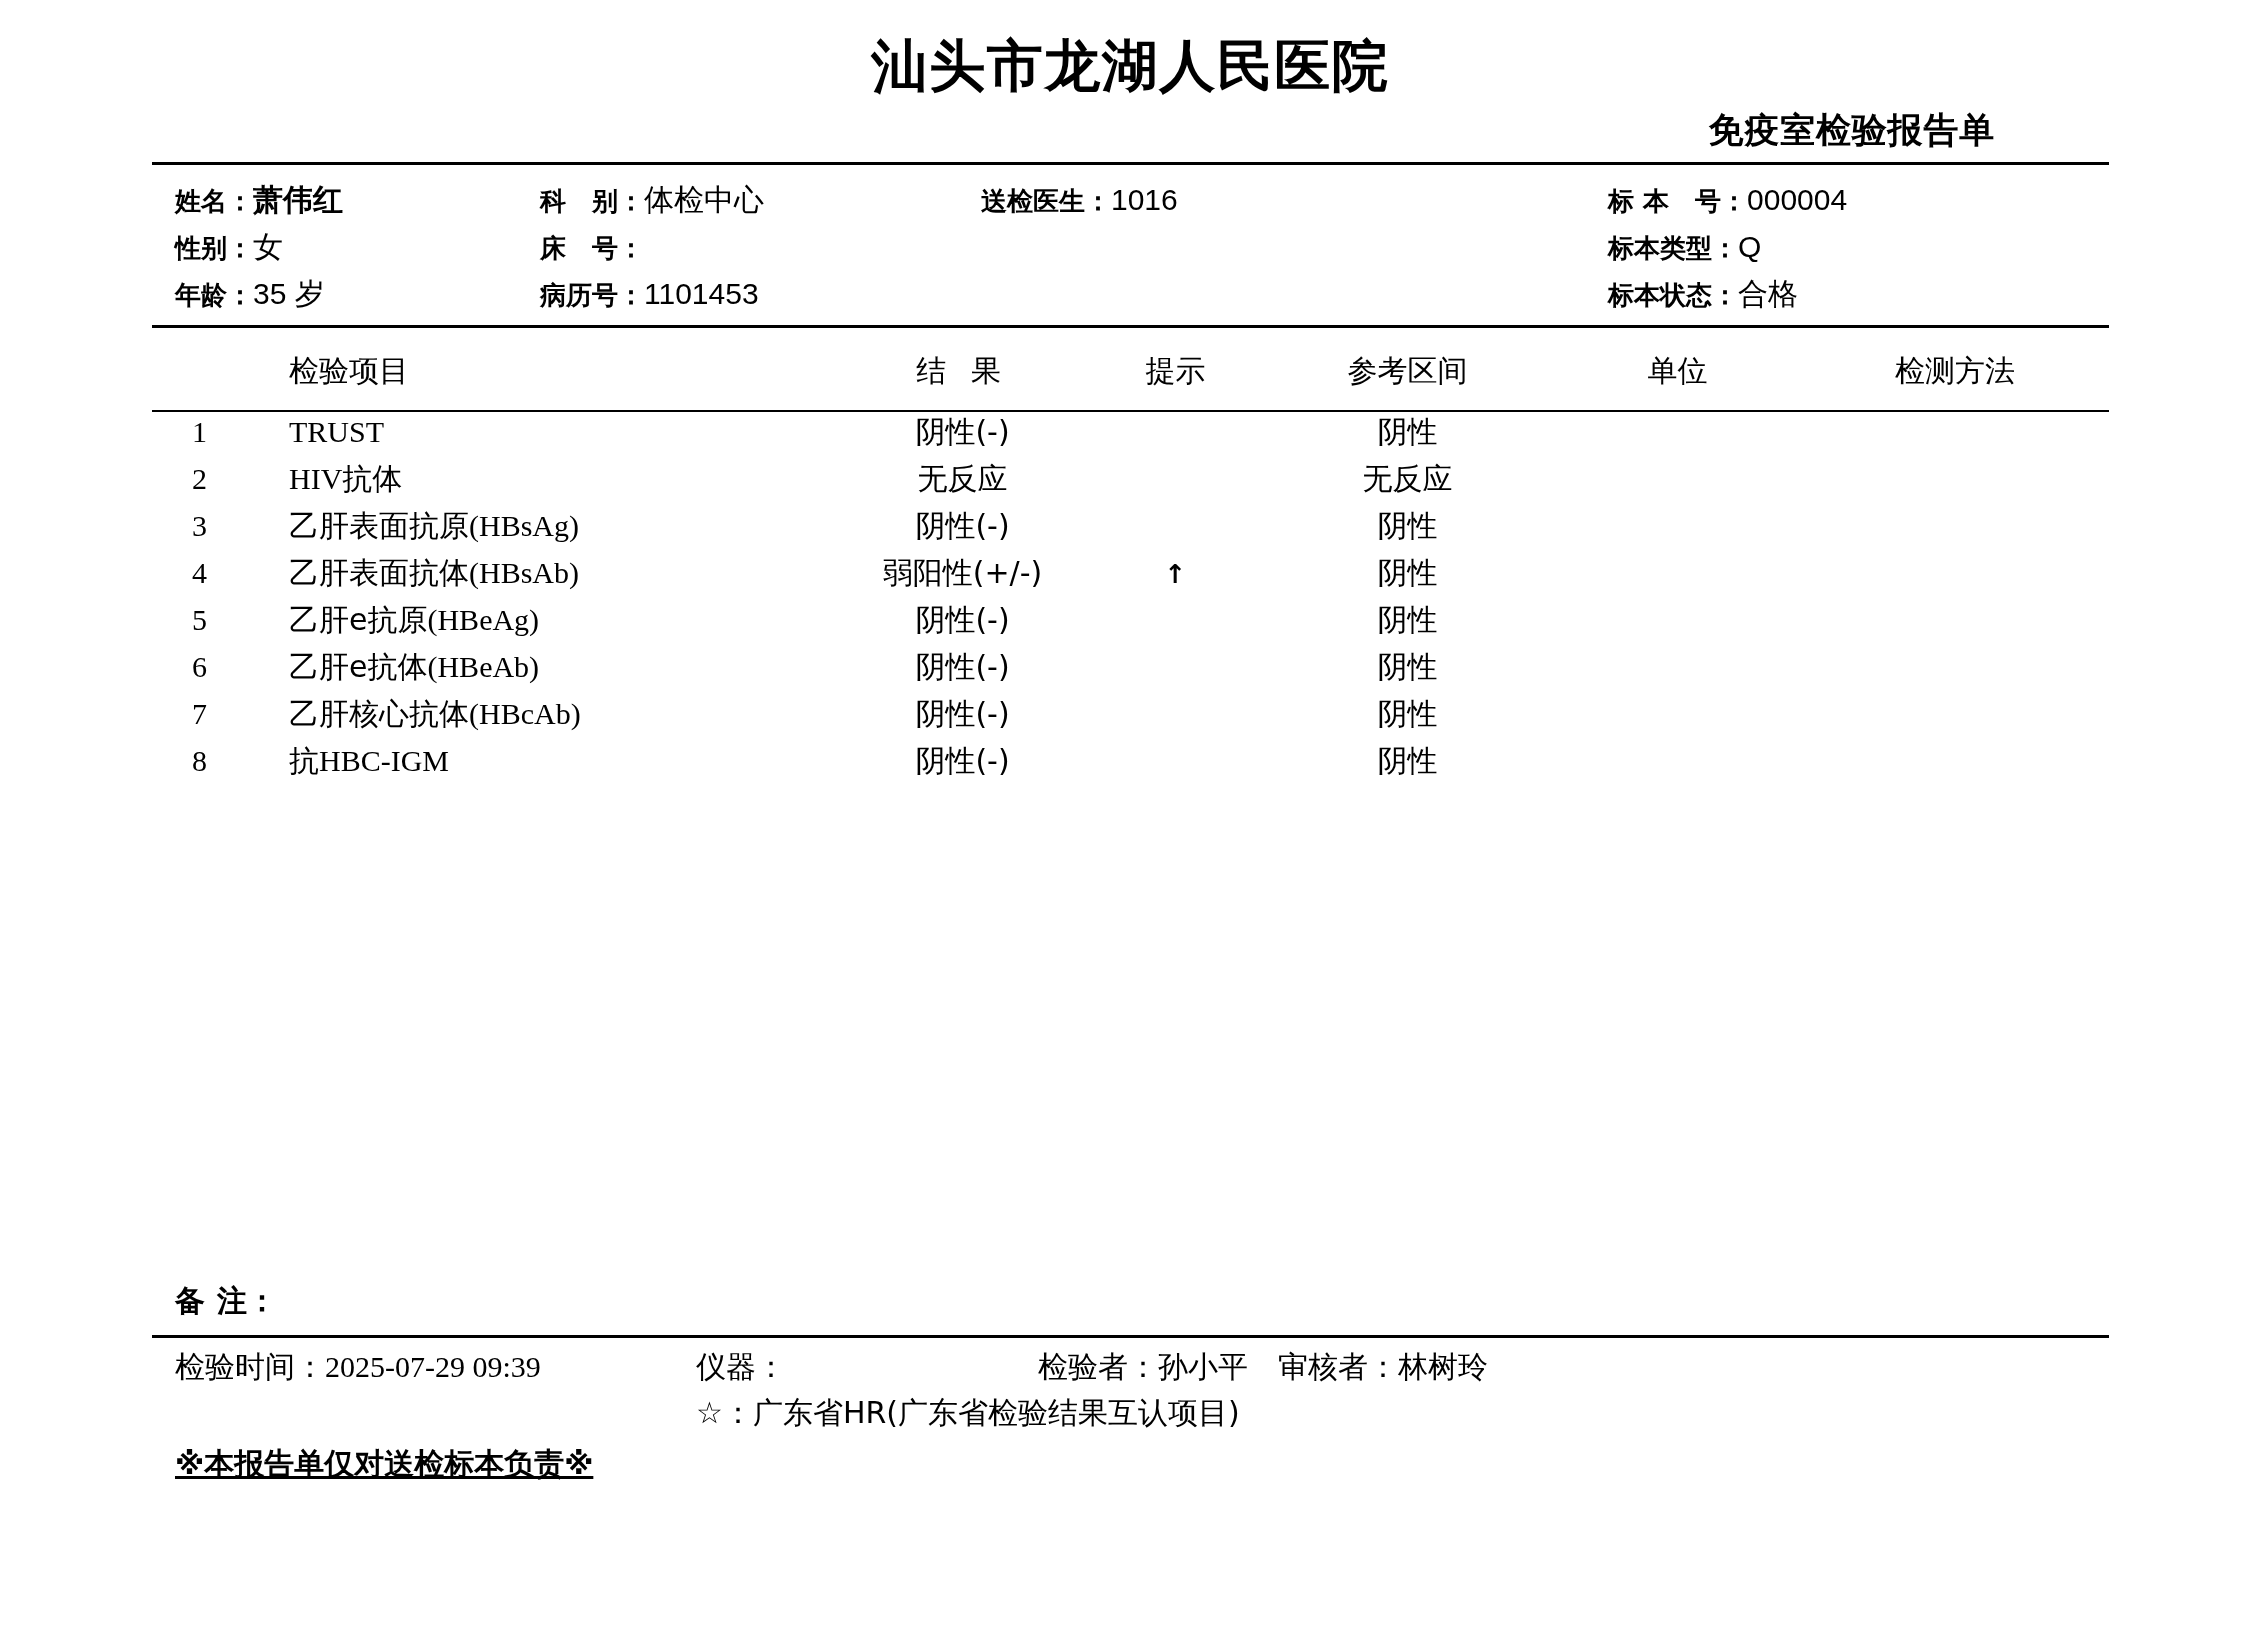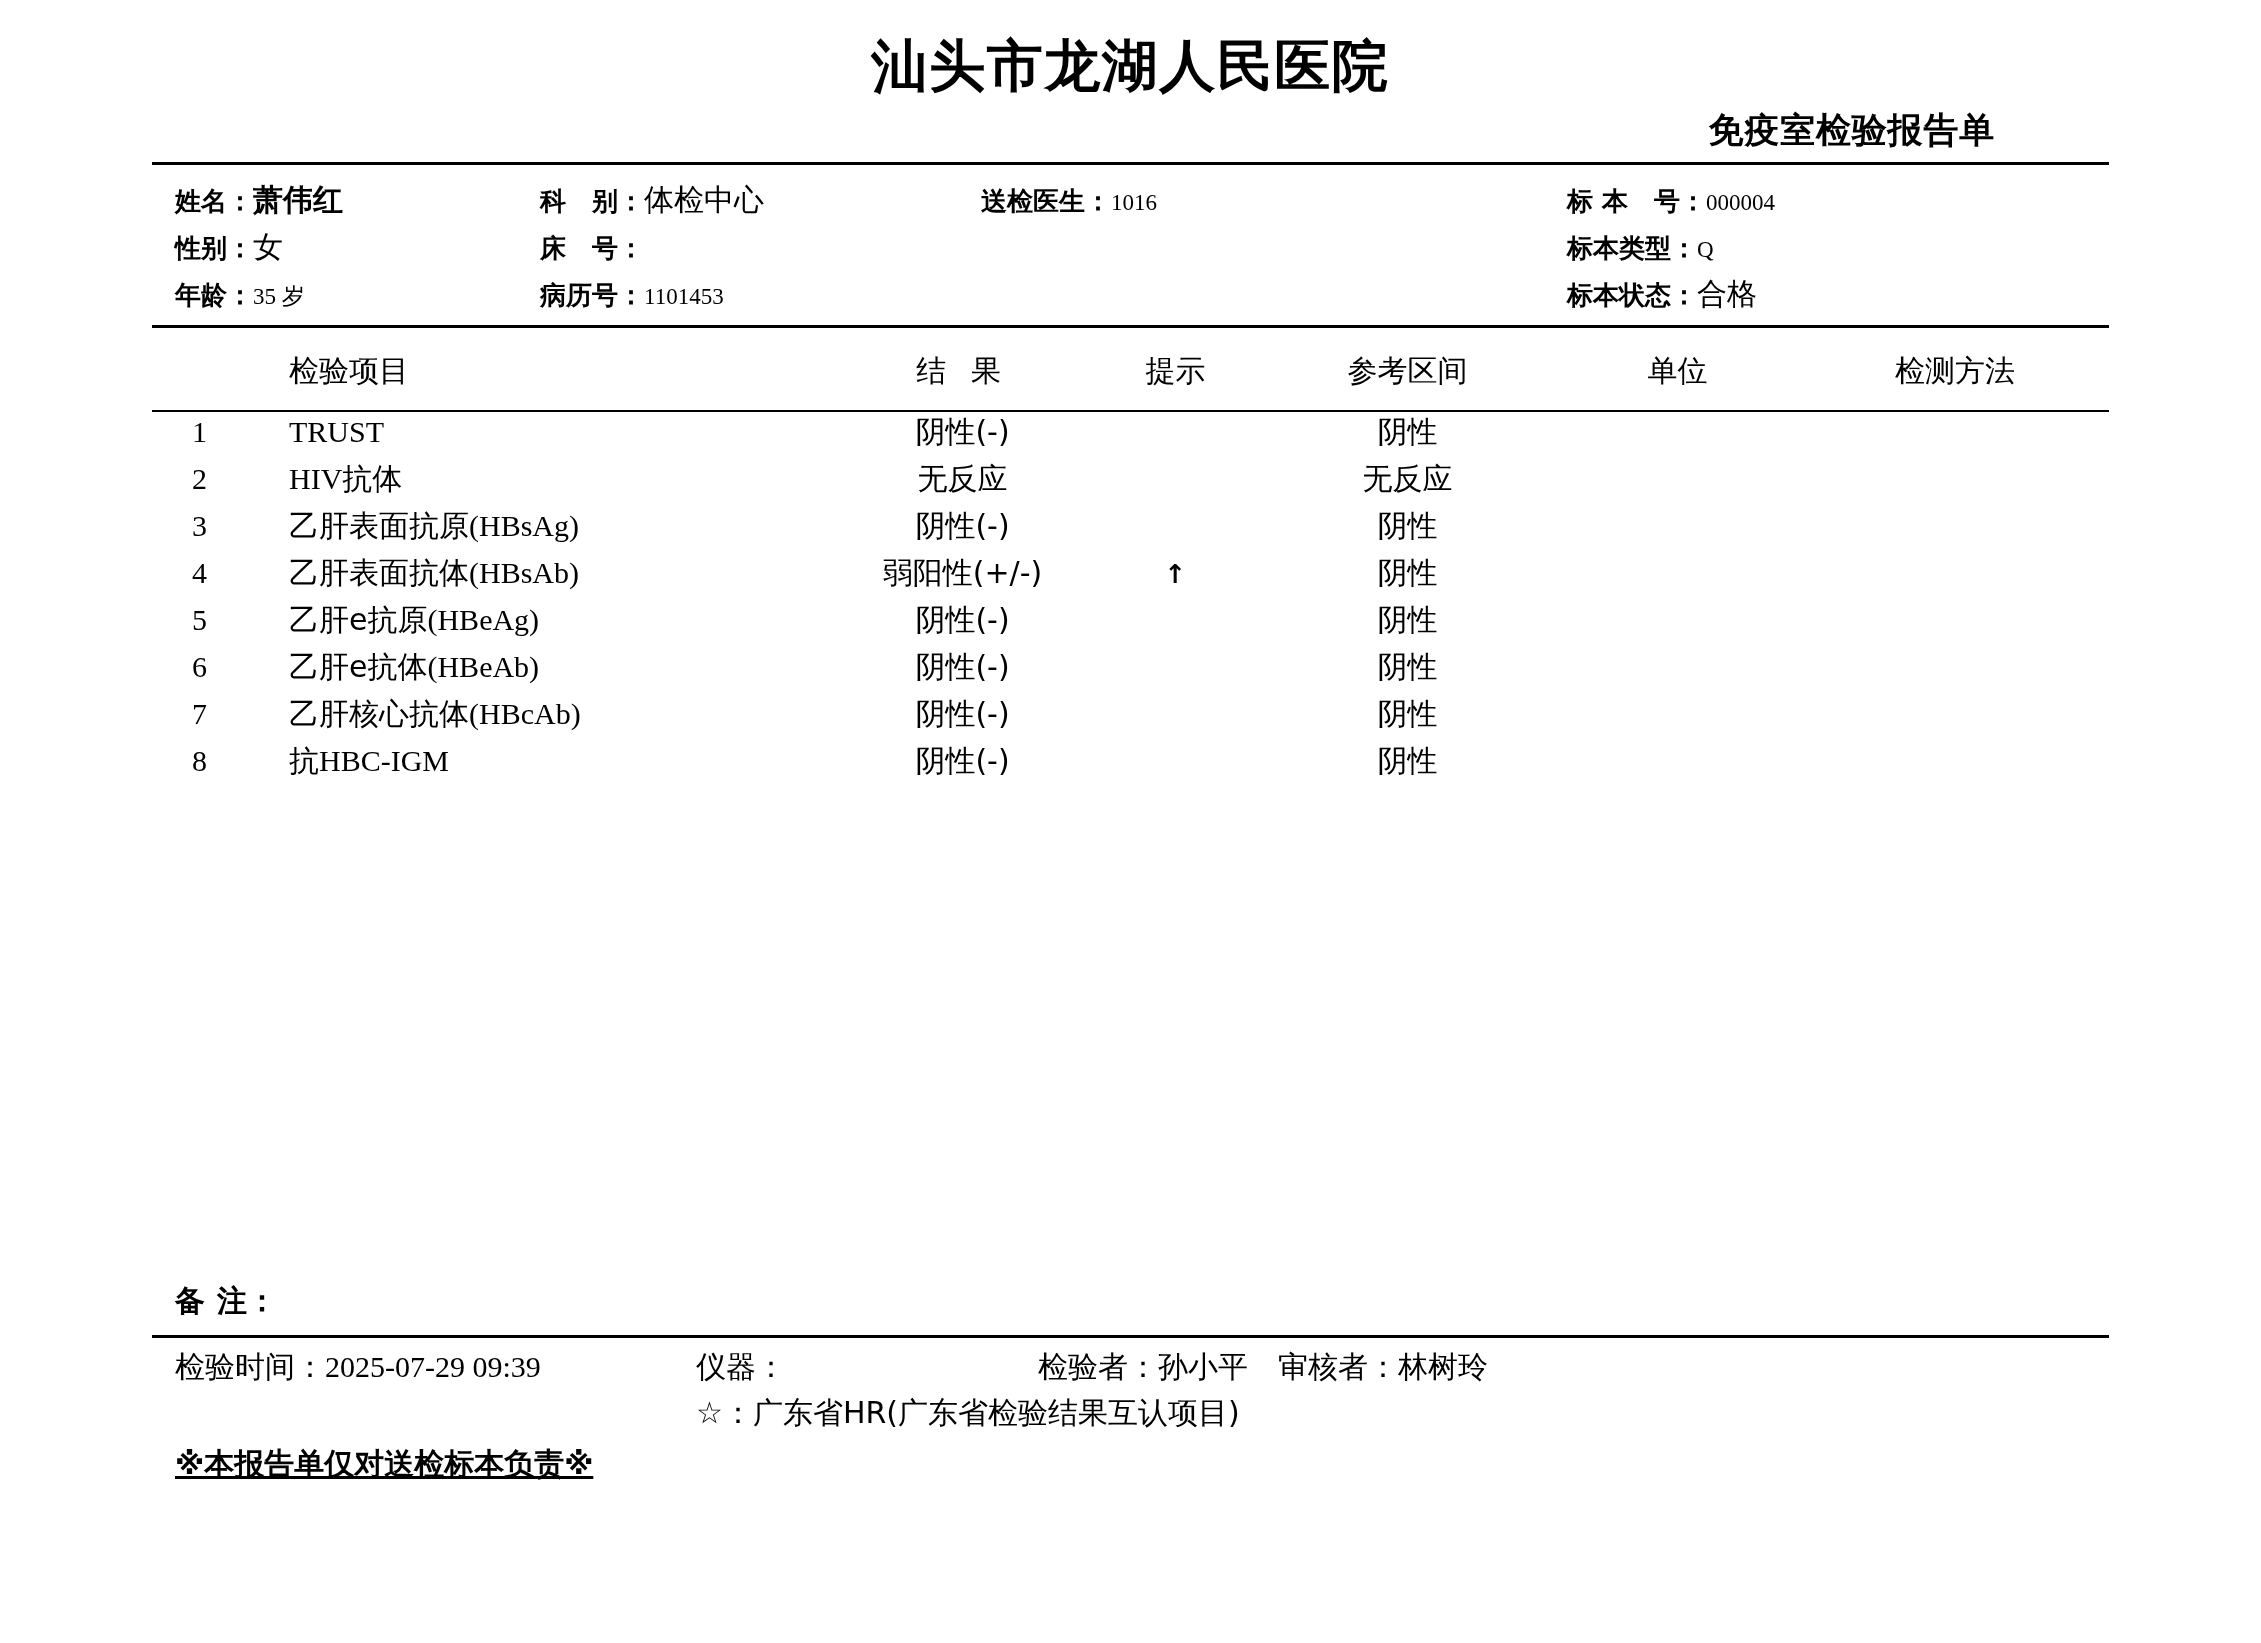--- a/index.html
+++ b/index.html
@@ -62,37 +62,37 @@
   }
   .info-row {
     display: flex;
     align-items: baseline;
     position: relative;
     height: 47px;
   }
   .f-name   { position: absolute; left: 23px; }
   .f-dept   { position: absolute; left: 388px; }
   .f-doctor { position: absolute; left: 829px; }
-  .f-spec   { position: absolute; left: 1415px; }
+  .f-spec   { position: absolute; left: 1456px; }
 
   .lbl {
     font-family: "DejaVu Sans", "Liberation Sans", sans-serif;
     font-weight: bold;
     font-size: 26px;
   }
   .val {
     font-family: "DejaVu Sans", "Liberation Sans", sans-serif;
     font-size: 30px;
   }
   .val.bold {
     font-weight: bold;
   }
   .val.mono {
-    font-family: Liberation Serif, serif;
-    font-size: 23px;
+    font-family: Liberation Sans, sans-serif;
+    font-size: 30px;
   }
 
   
   .table-wrap {
     margin-top: 4.6px;
   }
   .col-idx    { width: 55px;  text-align: right; padding-right: 21px; }
   .col-item   { width: 548px; text-align: left; }
   .col-result { width: 251px; text-align: center; }
   .col-flag   { width: 175px; text-align: center; }

